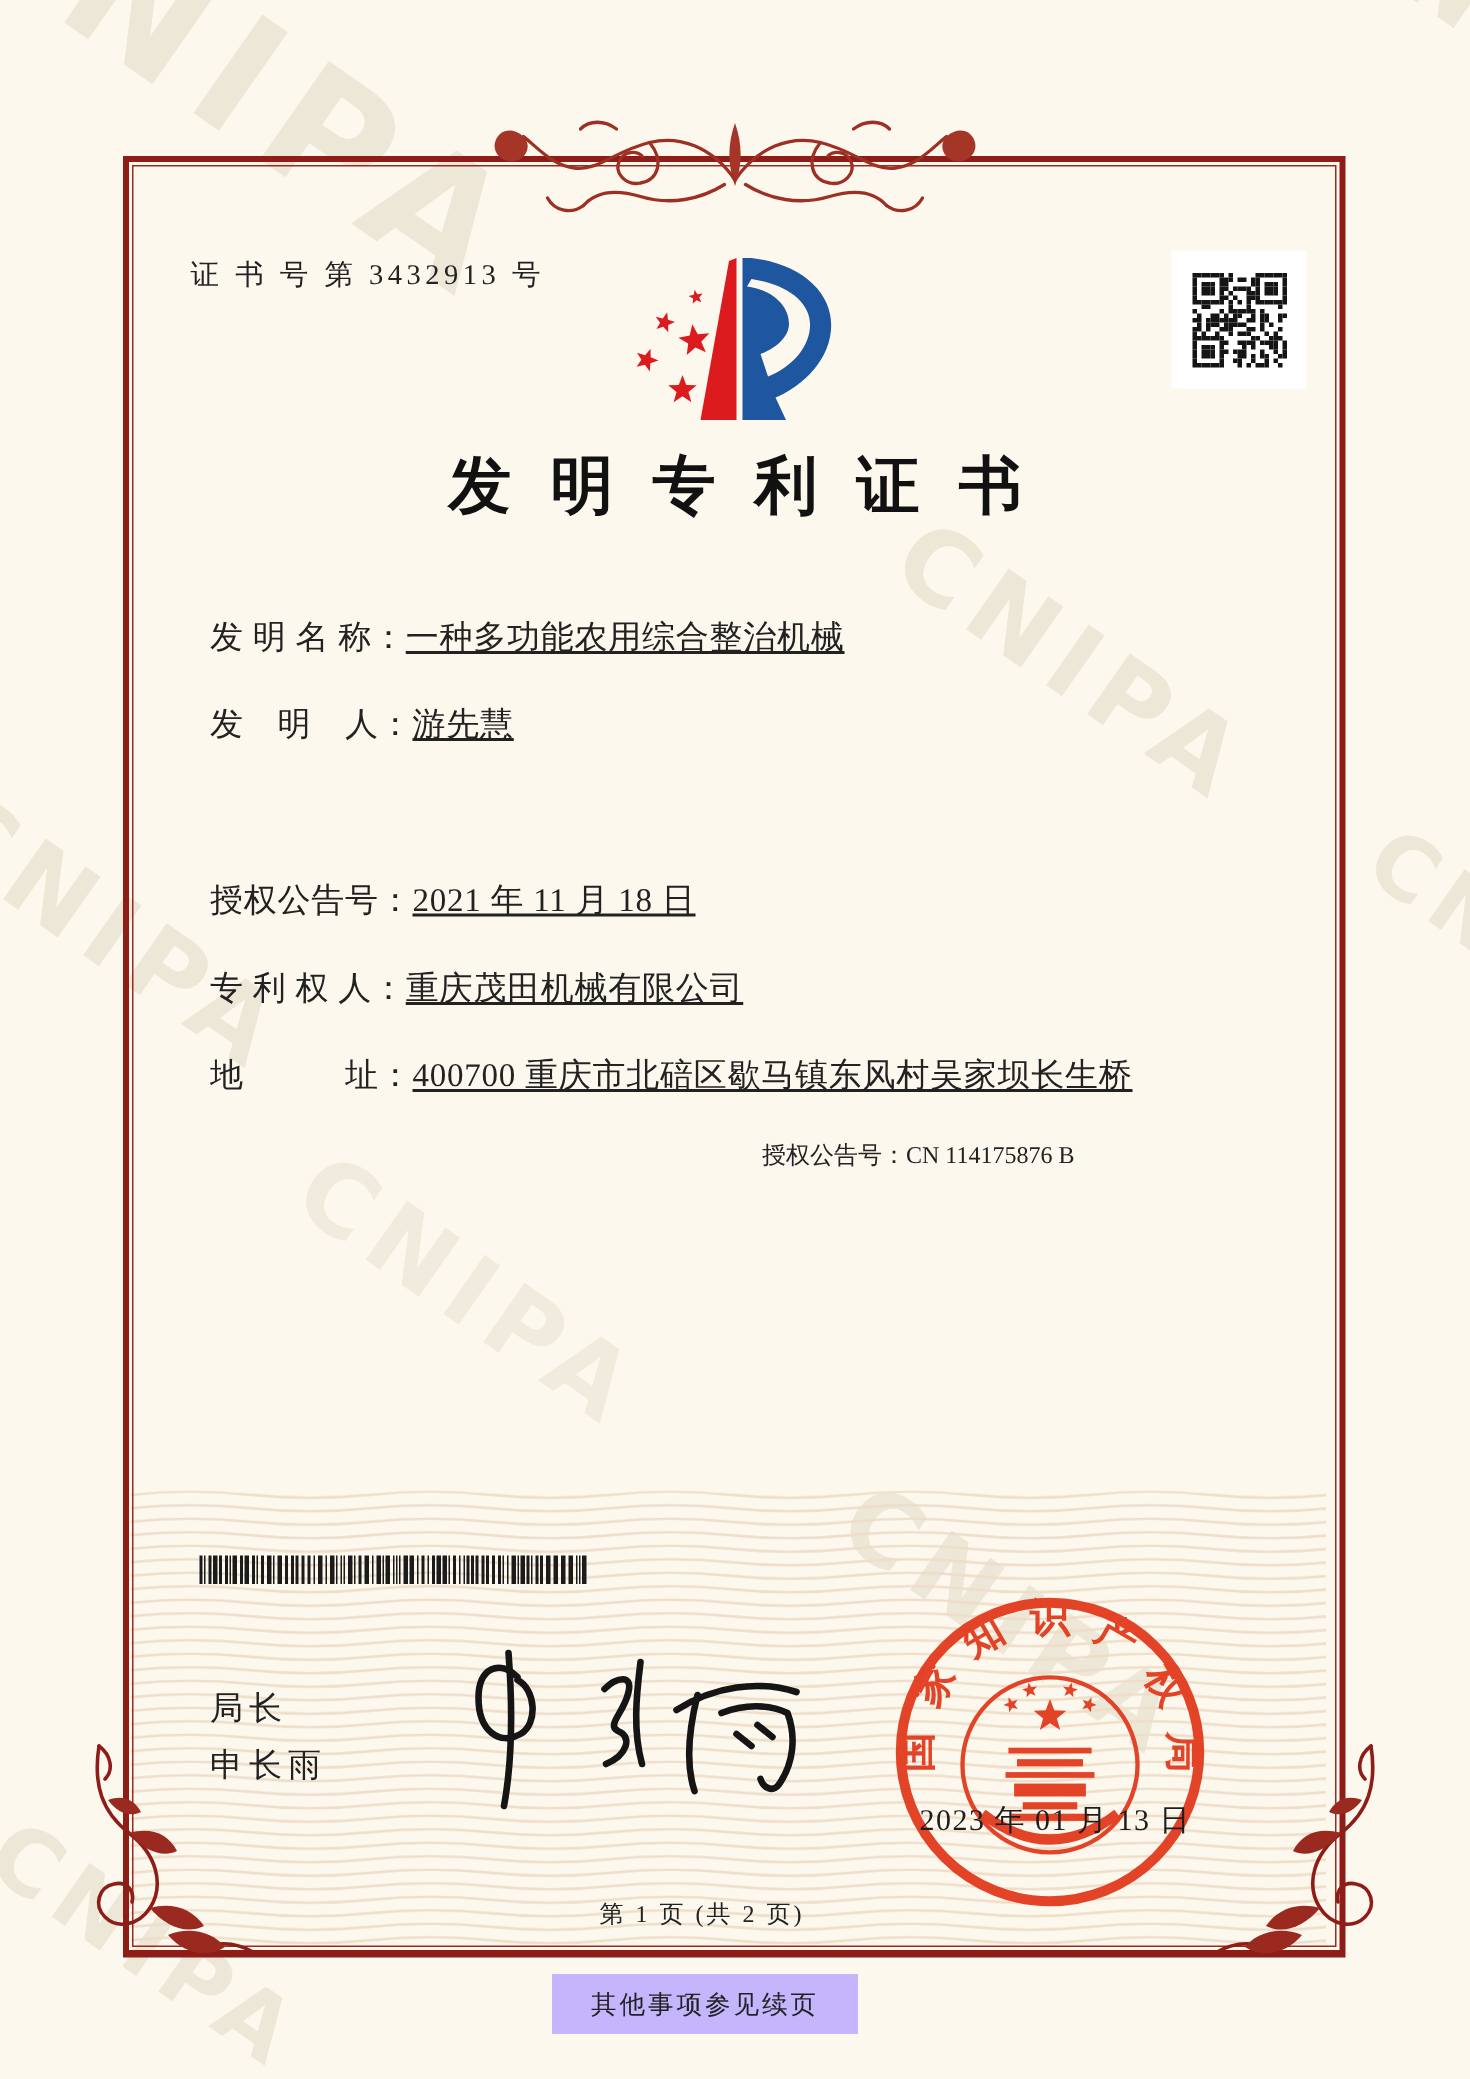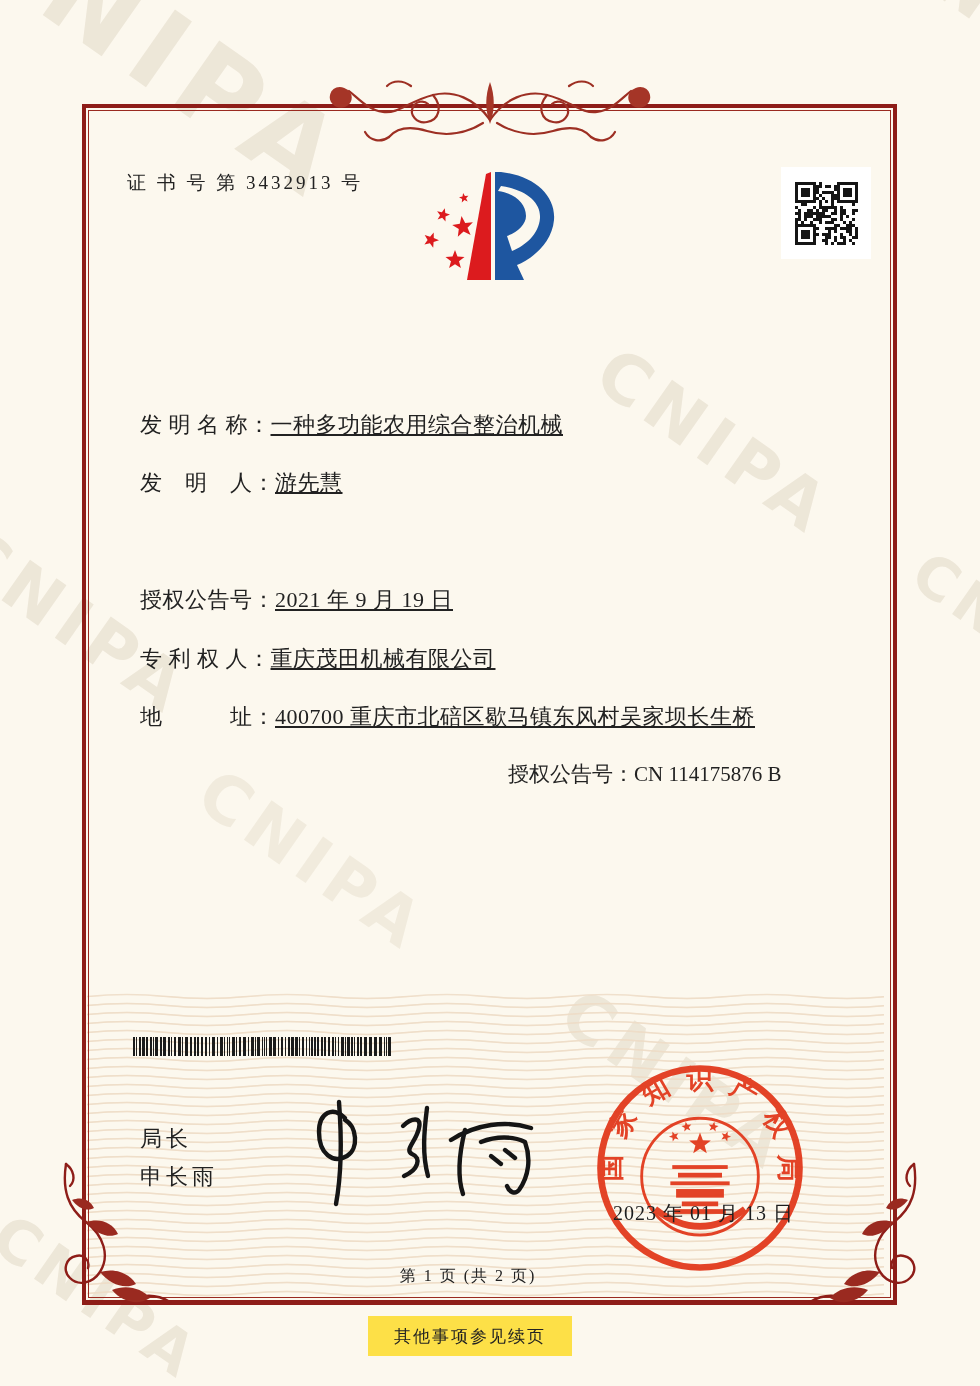--- a/index.html
+++ b/index.html
@@ -17,35 +17,35 @@
   #logo{position:absolute;left:405px;top:148px;z-index:2;}
   #qrbox{position:absolute;left:781px;top:167px;width:90px;height:92px;background:#fff;z-index:2;
          display:flex;align-items:center;justify-content:center;}
   #qr{display:grid;grid-template-columns:repeat(21,3px);grid-auto-rows:3px;}
   #qr .qd{background:#151515;}
   #title{position:absolute;left:0;top:296px;width:980px;text-align:center;font-size:42px;
          font-weight:bold;letter-spacing:0.62em;text-indent:0.62em;color:#111;z-index:2;}
   .row{position:absolute;left:140px;width:740px;font-size:22px;z-index:2;white-space:nowrap;text-decoration:underline;}
   .row .lab{display:inline-block;min-width:130px;letter-spacing:0.5px;}
   .row .val{letter-spacing:0.5px;}
-  #grant-no{position:absolute;left:508px;top:760px;font-size:21px;z-index:2;white-space:nowrap;}
+  #grant-no{position:absolute;left:508px;top:760px;font-size:16px;z-index:2;white-space:nowrap;}
   #paras{position:absolute;left:118px;top:806px;width:758px;font-size:19px;line-height:30px;
          text-align:justify;z-index:2;}
   #paras p{margin:0;text-indent:2em;}
   #barcode{position:absolute;left:133px;top:1037px;width:258px;height:19px;display:flex;z-index:2;}
   #barcode i{background:#1b1b1b;height:100%;display:block;flex:none;}
   #director-title{position:absolute;left:140px;top:1124px;font-size:22px;letter-spacing:4px;z-index:2;}
   #director-name{position:absolute;left:140px;top:1162px;font-size:22px;letter-spacing:4px;z-index:2;}
   #signature{position:absolute;left:293px;top:1098px;z-index:2;}
   #seal{position:absolute;left:590px;top:1058px;z-index:2;opacity:0.95;}
   #seal-date{position:absolute;left:613px;top:1200px;font-size:20px;letter-spacing:1px;
              color:#1d1d1d;z-index:3;white-space:nowrap;}
   #page-footer{position:absolute;left:118px;top:1266px;width:700px;text-align:center;
                font-size:16px;letter-spacing:2px;z-index:2;}
-  #note{position:absolute;left:368px;top:1316px;width:204px;height:40px;background:#fde047;
+  #note{position:absolute;left:368px;top:1316px;width:204px;height:40px;background:#c4b5fd;
         display:flex;align-items:center;justify-content:center;font-size:17px;letter-spacing:2px;z-index:2;}
 </style>
 </head>
 <body>
 
 <div id="page">
 
   <span class="wm" style="left:-60px;top:-15px;font-size:110px;">CNIPA</span>
   <span class="wm" style="left:878px;top:-22px;font-size:62px;">CNIPA</span>
   <span class="wm" style="left:580px;top:402px;font-size:68px;">CNIPA</span>
@@ -572,29 +572,30 @@
         <div class="qd"></div>
         <div class="qd"></div>
         <div class="qd"></div>
         <div></div>
         <div></div>
         <div class="qd"></div>
         <div></div>
       </div>
   </div>
 
+  <div id="title">发明专利证书</div>
 
   <div class="row" style="top:410px">
     <span class="lab">发 明 名 称：</span><span class="val">一种多功能农用综合整治机械</span>
   </div>
   <div class="row" style="top:468px">
     <span class="lab">发　明　人：</span><span class="val">游先慧</span>
   </div>
   <div class="row" style="top:585px">
-    <span class="lab">授权公告号：</span><span class="val">2021 年 9 月 19 日</span>
+    <span class="lab">授权公告号：</span><span class="val">2021 年 11 月 18 日</span>
   </div>
   <div class="row" style="top:644px">
     <span class="lab">专 利 权 人：</span><span class="val">重庆茂田机械有限公司</span>
   </div>
   <div class="row" style="top:702px">
     <span class="lab">地　　　址：</span><span class="val">400700 重庆市北碚区歇马镇东风村吴家坝长生桥</span>
   </div>
   <div id="grant-no">
     <span class="lab" style="min-width:0">授权公告号：</span><span class="val">CN 114175876 B</span>
   </div>

